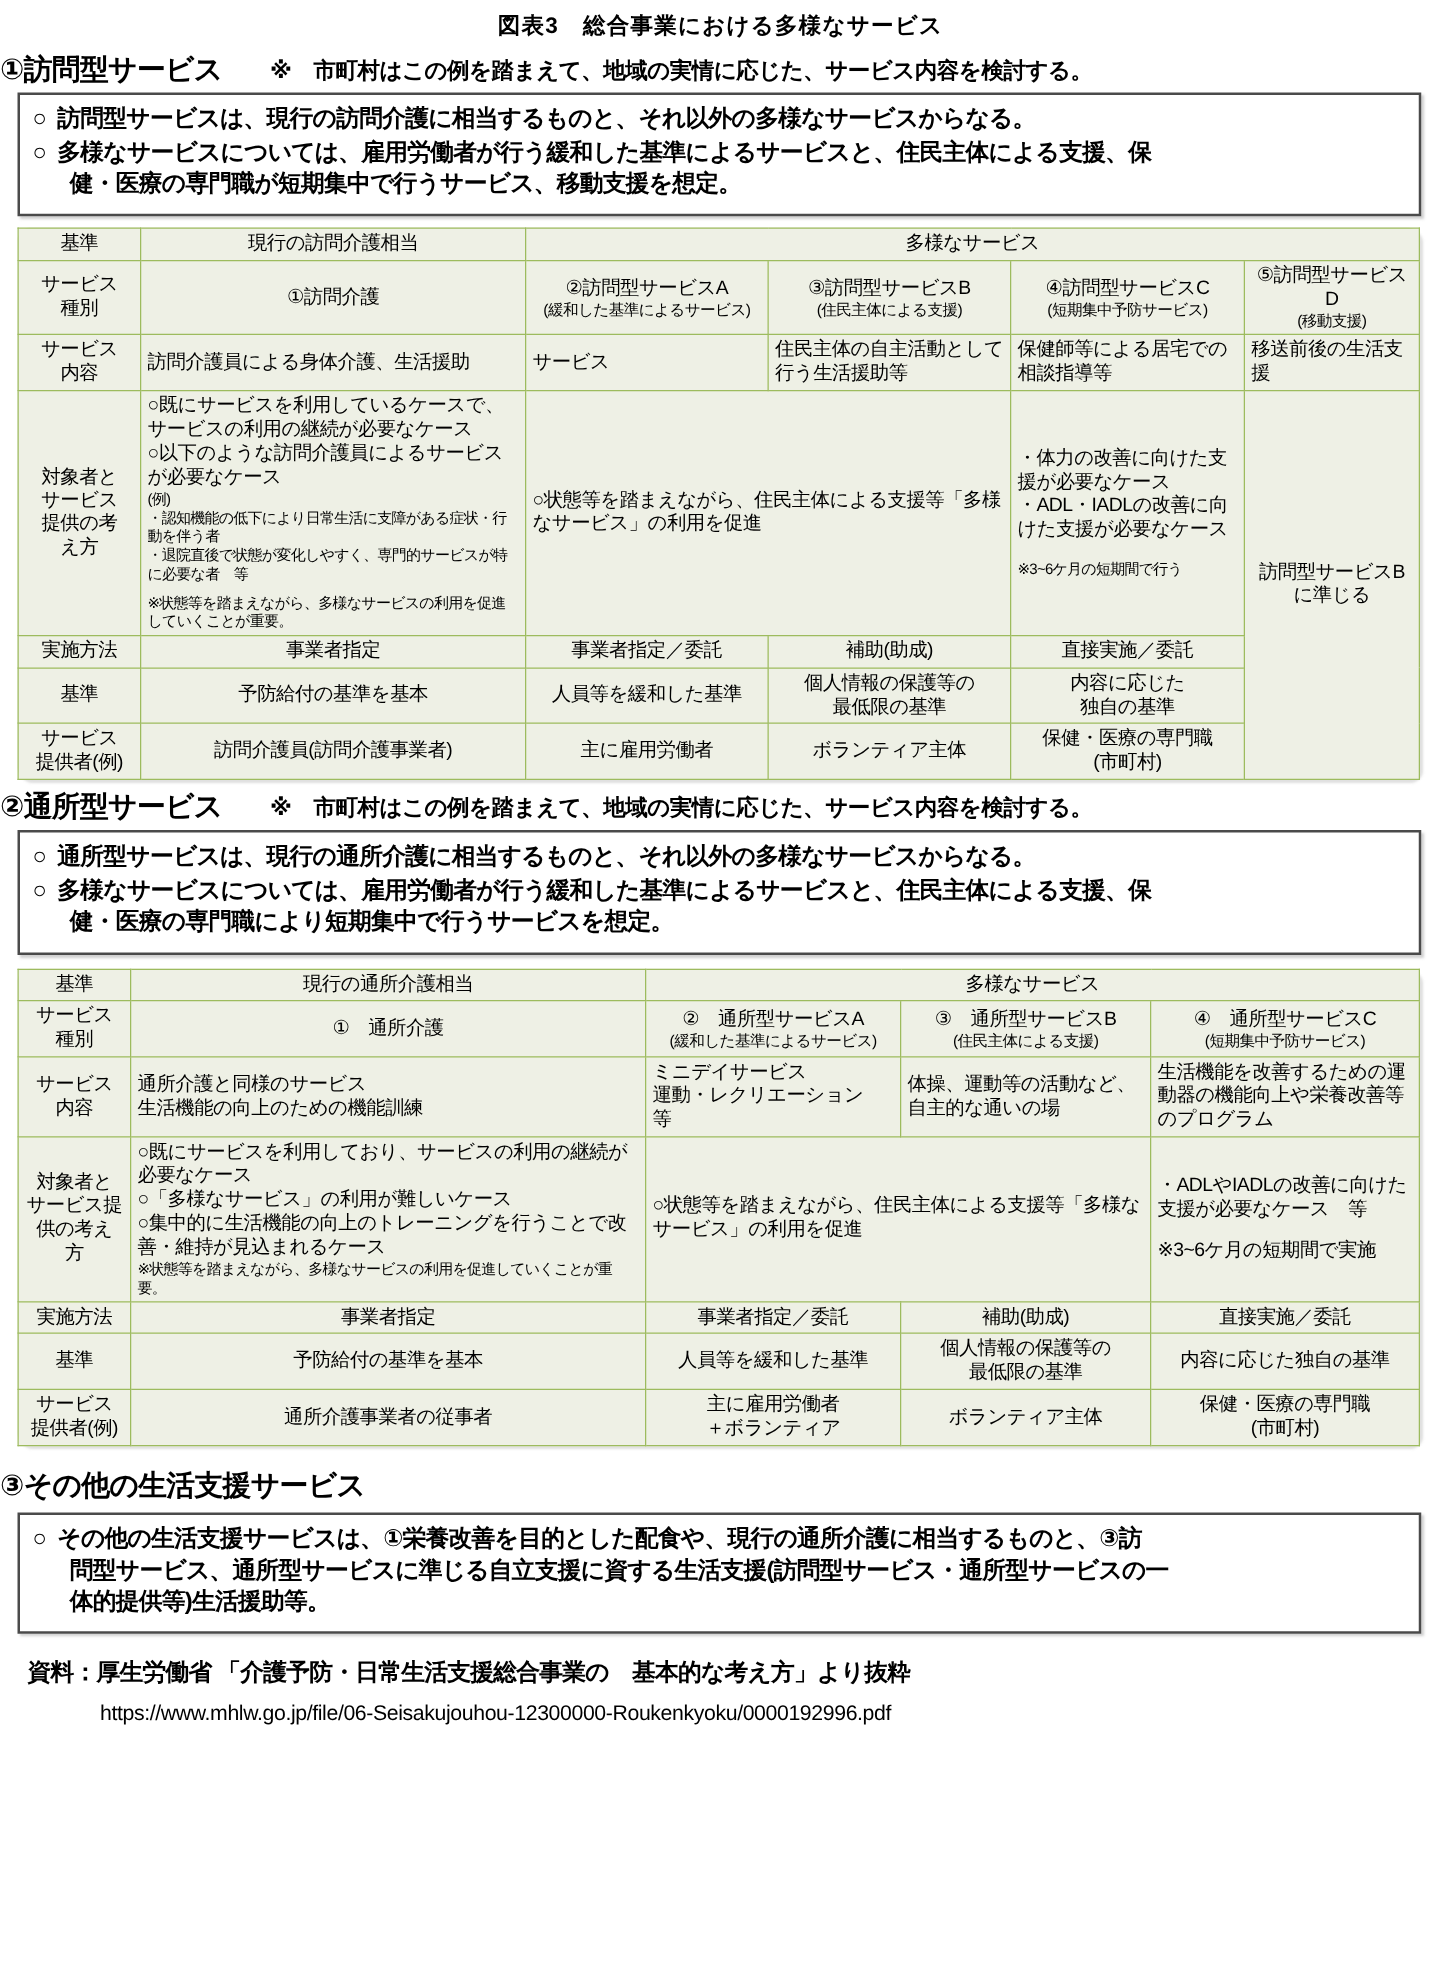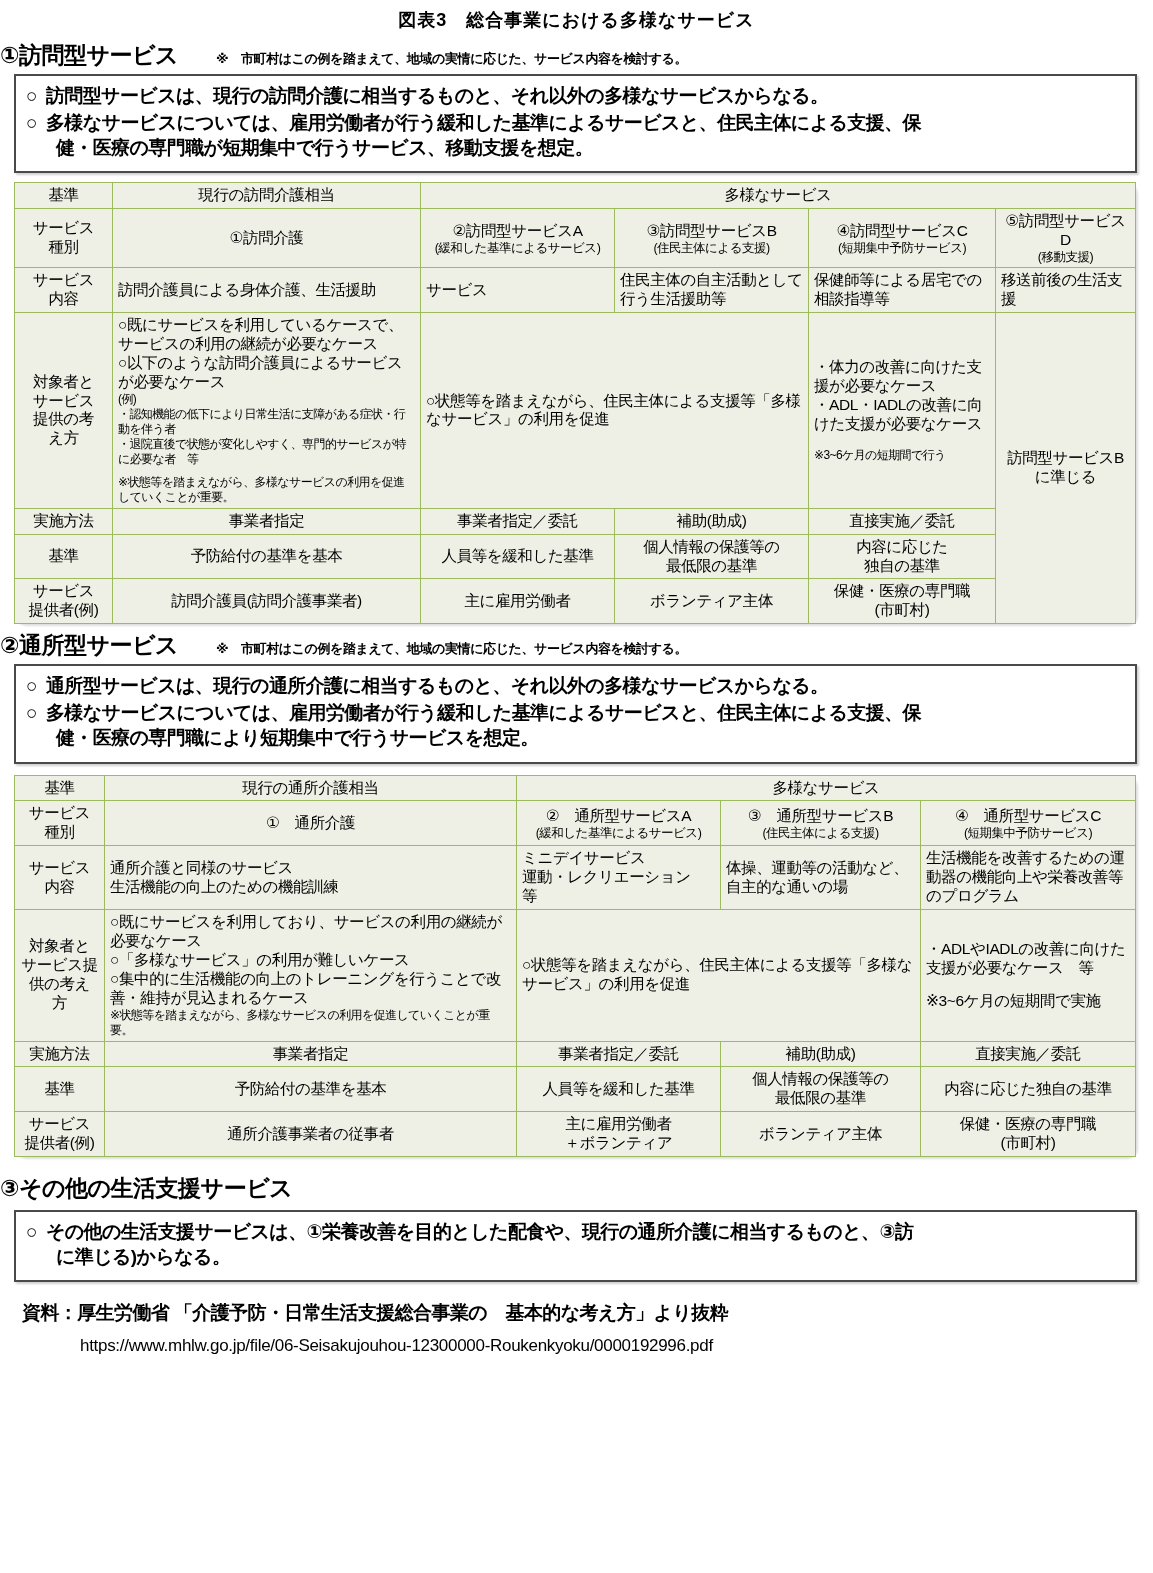--- a/index.html
+++ b/index.html
@@ -29,21 +29,21 @@
     align-items:flex-end;
     margin:6px 0 3px 0;
   }
   .section-head .sec-title{
     font-size:23px;
     font-weight:bold;
     letter-spacing:-0.5px;
     white-space:nowrap;
   }
   .section-head .sec-note{
-    font-size:13px;
+    font-size:18px;
     font-weight:bold;
     margin-left:38px;
     margin-bottom:3px;
     letter-spacing:-0.4px;
     white-space:nowrap;
   }
   .section-head.sec3{margin-bottom:6px;}
 
   
   .intro-box{
@@ -343,21 +343,22 @@
 
   <div class="section-head sec3" style="margin-top:16px;">
     <span class="sec-title">③その他の生活支援サービス</span>
   </div>
 
   <div class="intro-box">
     <div class="intro-line">
       <span class="bullet">○</span>
       <span class="txt">
         <span>その他の生活支援サービスは、①栄養改善を目的とした配食や、現行の通所介護に相当するものと、③訪</span>
-        <span class="ind">に準じる)からなる。</span>
+        <span class="ind">問型サービス、通所型サービスに準じる自立支援に資する生活支援(訪問型サービス・通所型サービスの一</span>
+        <span class="ind">体的提供等)生活援助等。</span>
       </span>
     </div>
   </div>
 
   <div class="footer">資料：厚生労働省 「介護予防・日常生活支援総合事業の　基本的な考え方」より抜粋</div>
   <div class="footer-url">https://www.mhlw.go.jp/file/06-Seisakujouhou-12300000-Roukenkyoku/0000192996.pdf</div>
 
 </div>
 
 </body></html>

